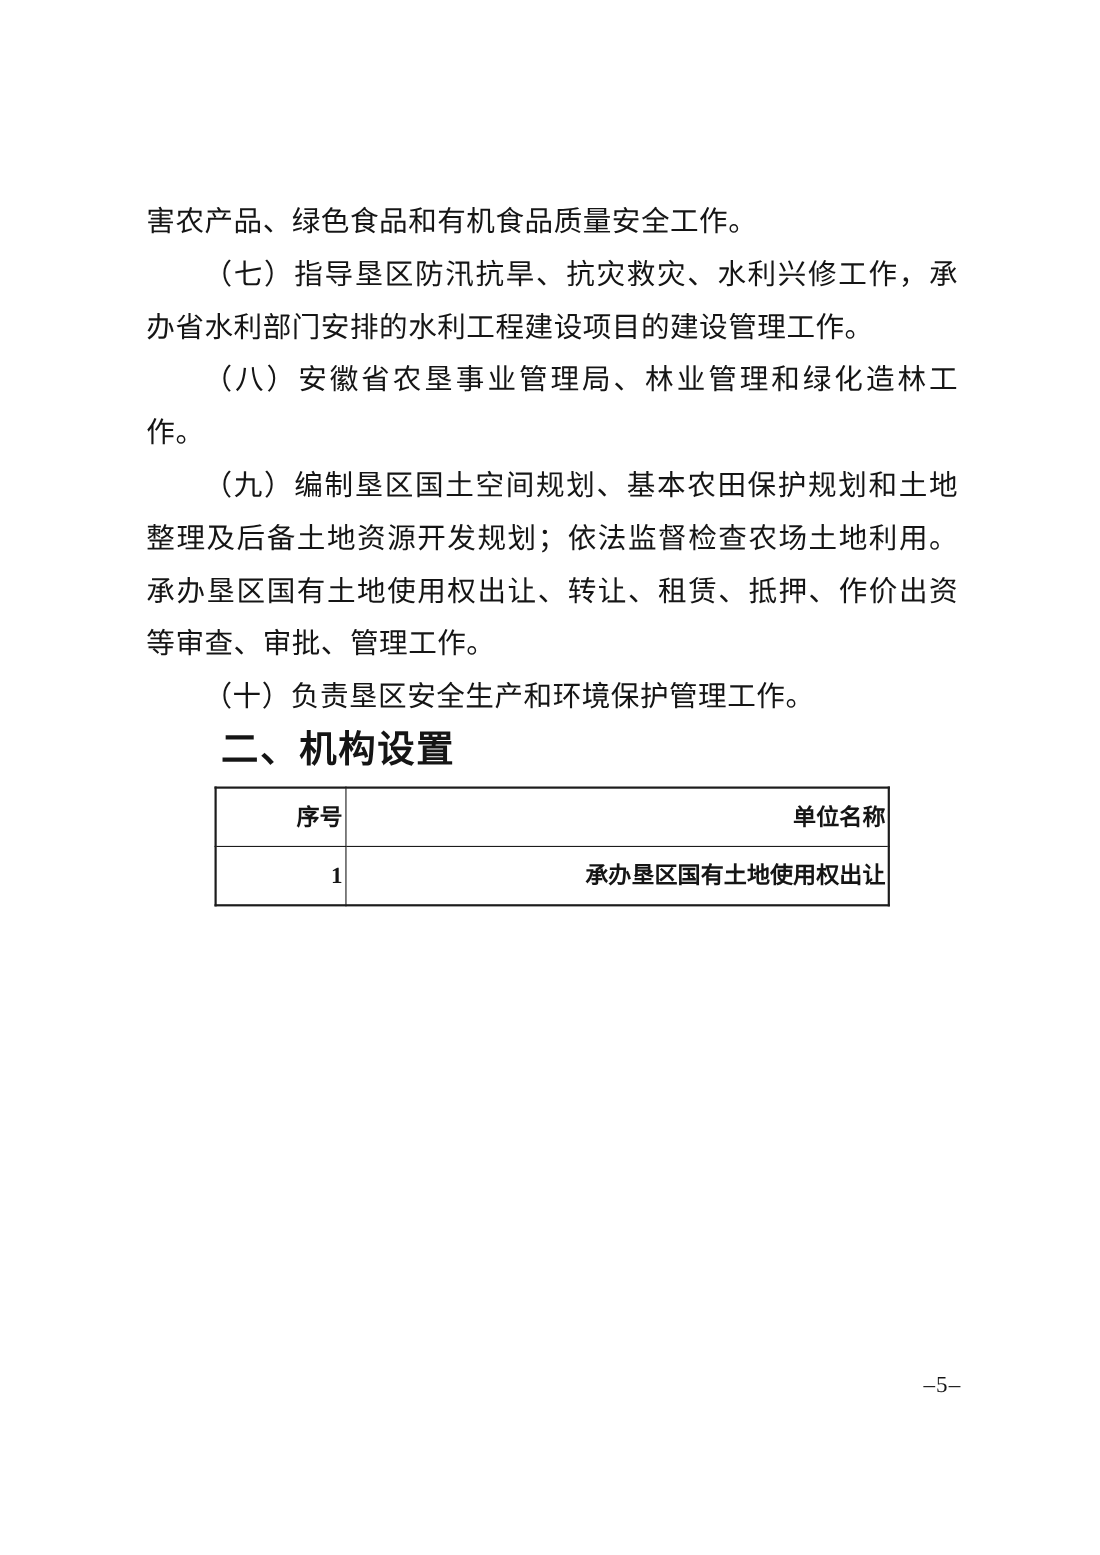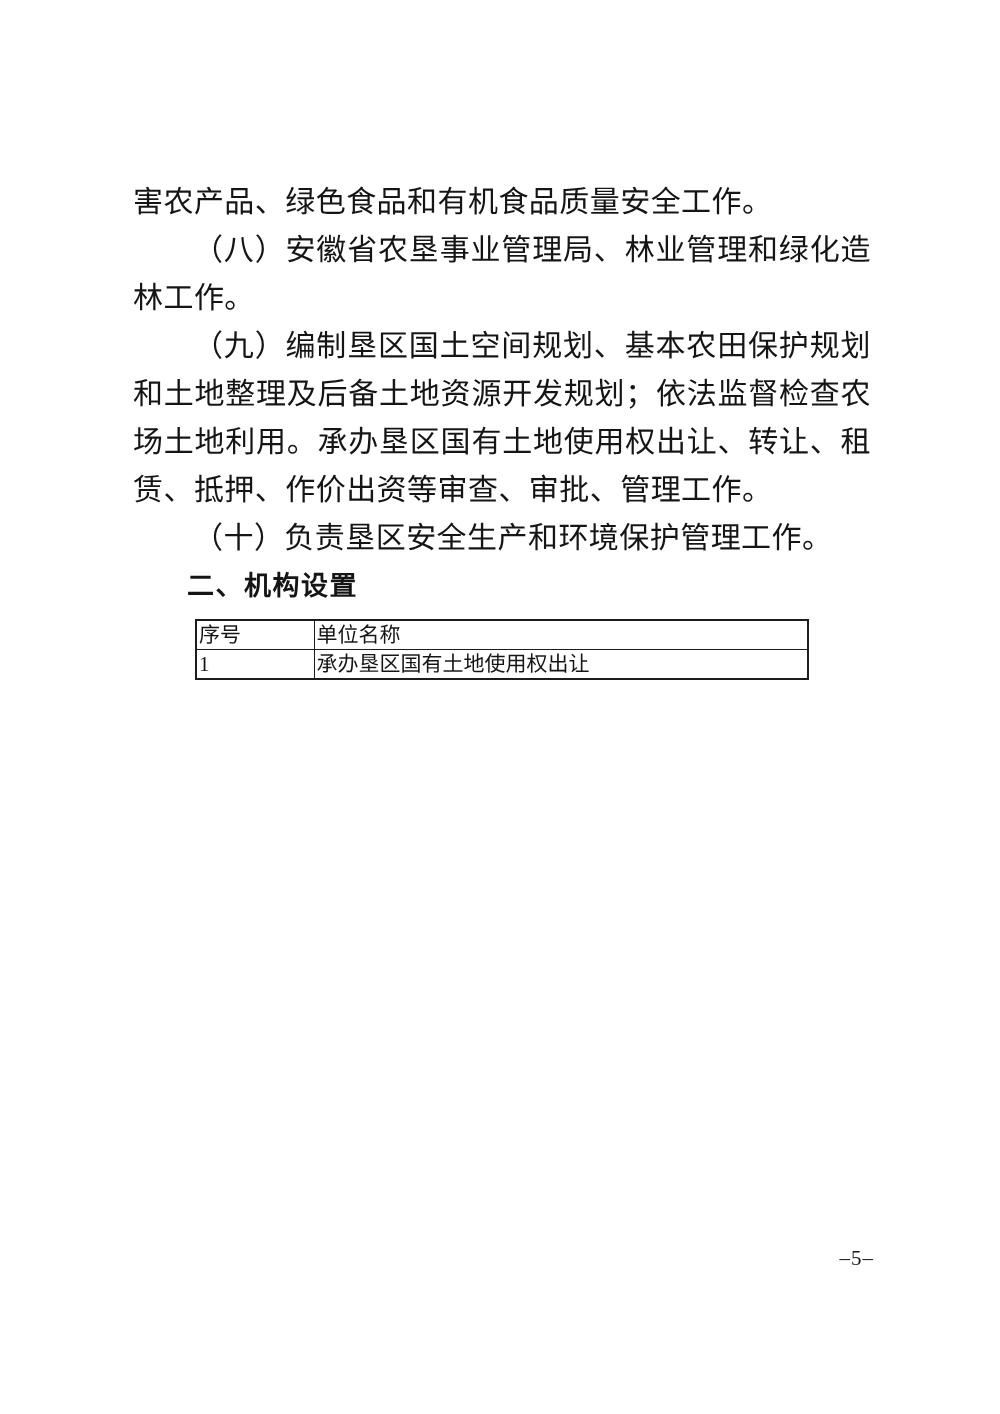--- a/index.html
+++ b/index.html
@@ -17,73 +17,74 @@
     overflow: hidden;
   }
   .content {
     position: absolute;
     left: 133px;
     top: 178px;
     width: 738px;
   }
   .para {
     margin: 0;
-    font-size: 30px;
+    font-size: 26px;
     line-height: 48px;
     letter-spacing: 0.45px;
     text-align: justify;
     word-break: break-all;
   }
   .para.indent {
     text-indent: 2em;
   }
   .section-heading {
     margin: 0;
-    font-size: 27px;
+    font-size: 34px;
     line-height: 48px;
     font-weight: 700;
     letter-spacing: 1.5px;
     text-indent: 2em;
     font-family: "Liberation Sans", "DejaVu Sans", sans-serif;
   }
   .unit-table {
     border-collapse: collapse;
     table-layout: fixed;
     width: 614px;
     margin: 9px 0 0 62px;
     border: 2px solid #1c1c1c;
   }
   .unit-table th,
   .unit-table td {
     border: 1px solid #1c1c1c;
-    font-weight: 400;
+    font-weight: 700;
     font-size: 21px;
     line-height: 26px;
-    padding: 1px 2px;
-    text-align: left;
+    padding: 13px 2px;
+    text-align: right;
     font-family: inherit;
     color: #151515;
   }
   .col-serial { width: 118px; }
   .page-number {
     position: absolute;
     top: 1246px;
     right: 126px;
     font-size: 21px;
     letter-spacing: 1px;
     color: #151515;
   }
 </style>
 </head>
 <body>
 
 <div class="page">
   <div class="content">
 
     <p class="para">害农产品、绿色食品和有机食品质量安全工作。</p>
+    <p class="para indent">（七）指导垦区防汛抗旱、抗灾救灾、水利兴修工作，承办省水利部门安排的水利工程建设项目的建设管理工作。</p>
     <p class="para indent">（八）安徽省农垦事业管理局、林业管理和绿化造林工作。</p>
     <p class="para indent">（九）编制垦区国土空间规划、基本农田保护规划和土地整理及后备土地资源开发规划；依法监督检查农场土地利用。承办垦区国有土地使用权出让、转让、租赁、抵押、作价出资等审查、审批、管理工作。</p>
     <p class="para indent">（十）负责垦区安全生产和环境保护管理工作。</p>
 
     <h2 class="section-heading">二、机构设置</h2>
 
 
     <table class="unit-table">
       <colgroup>
         <col class="col-serial">

